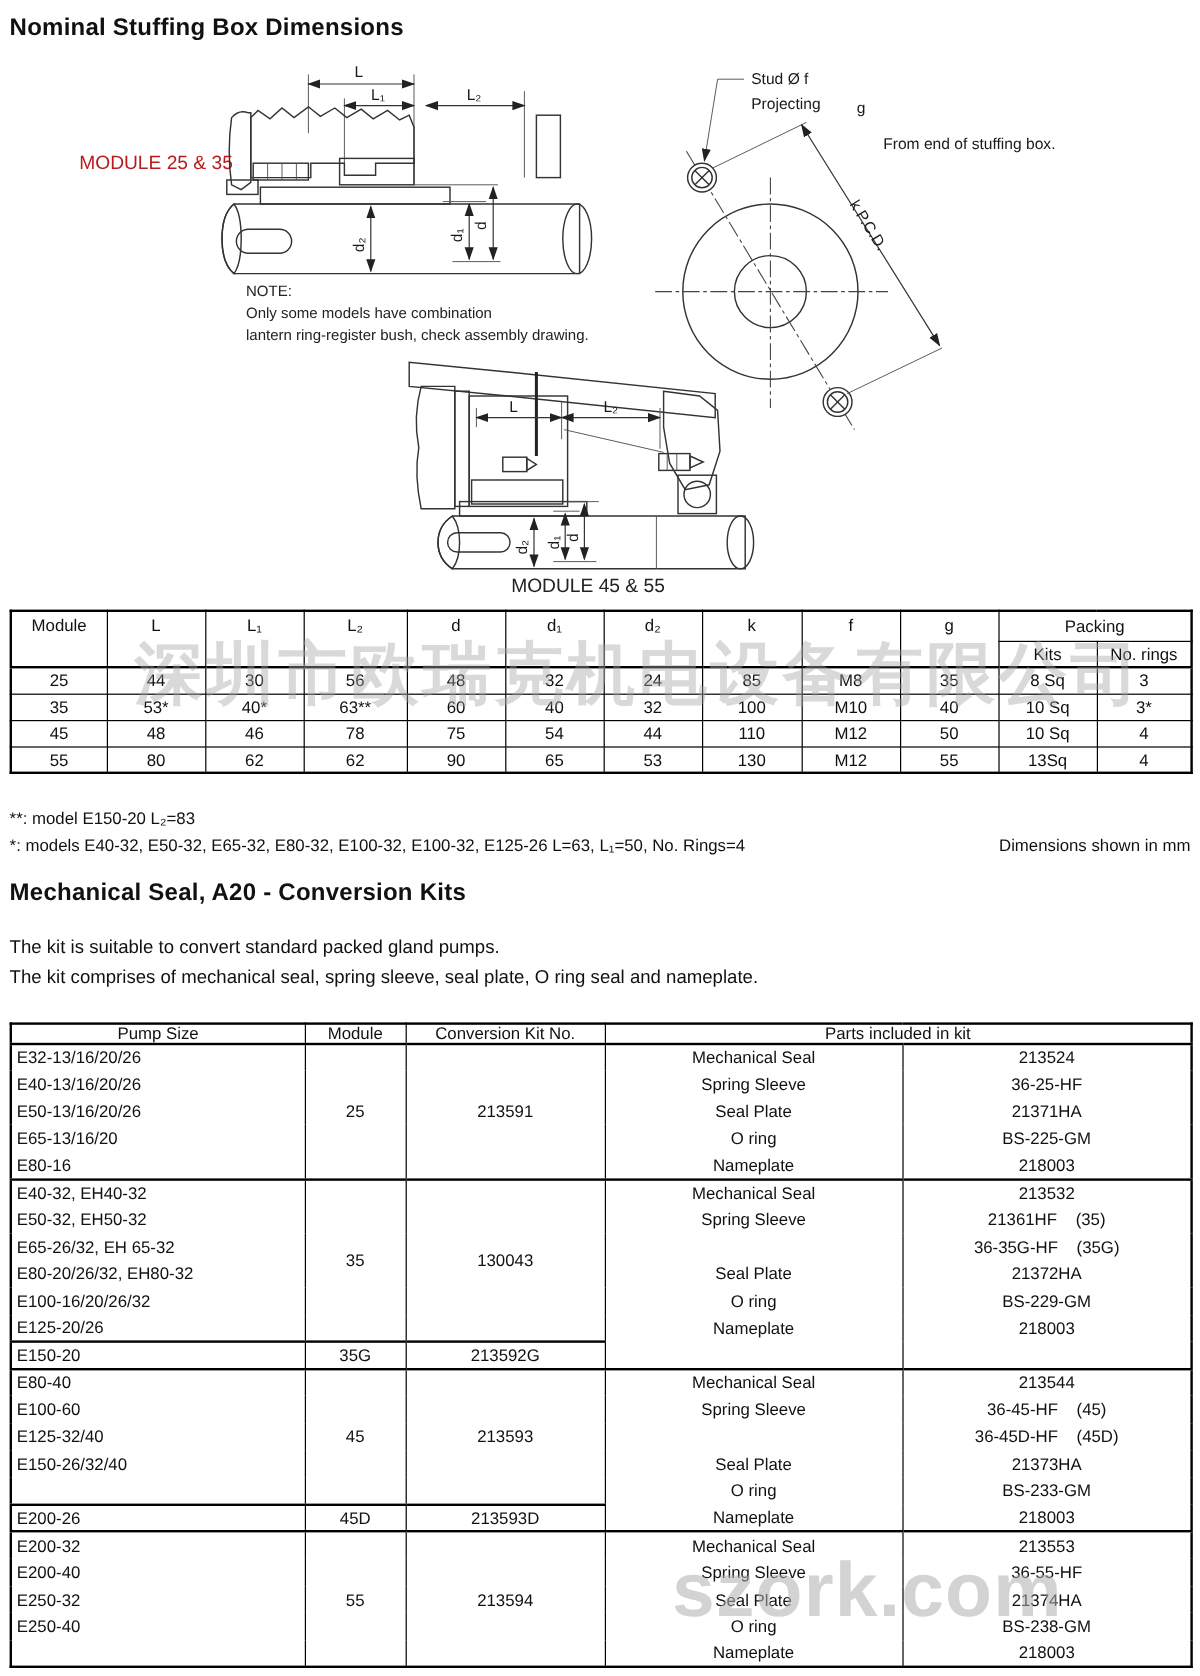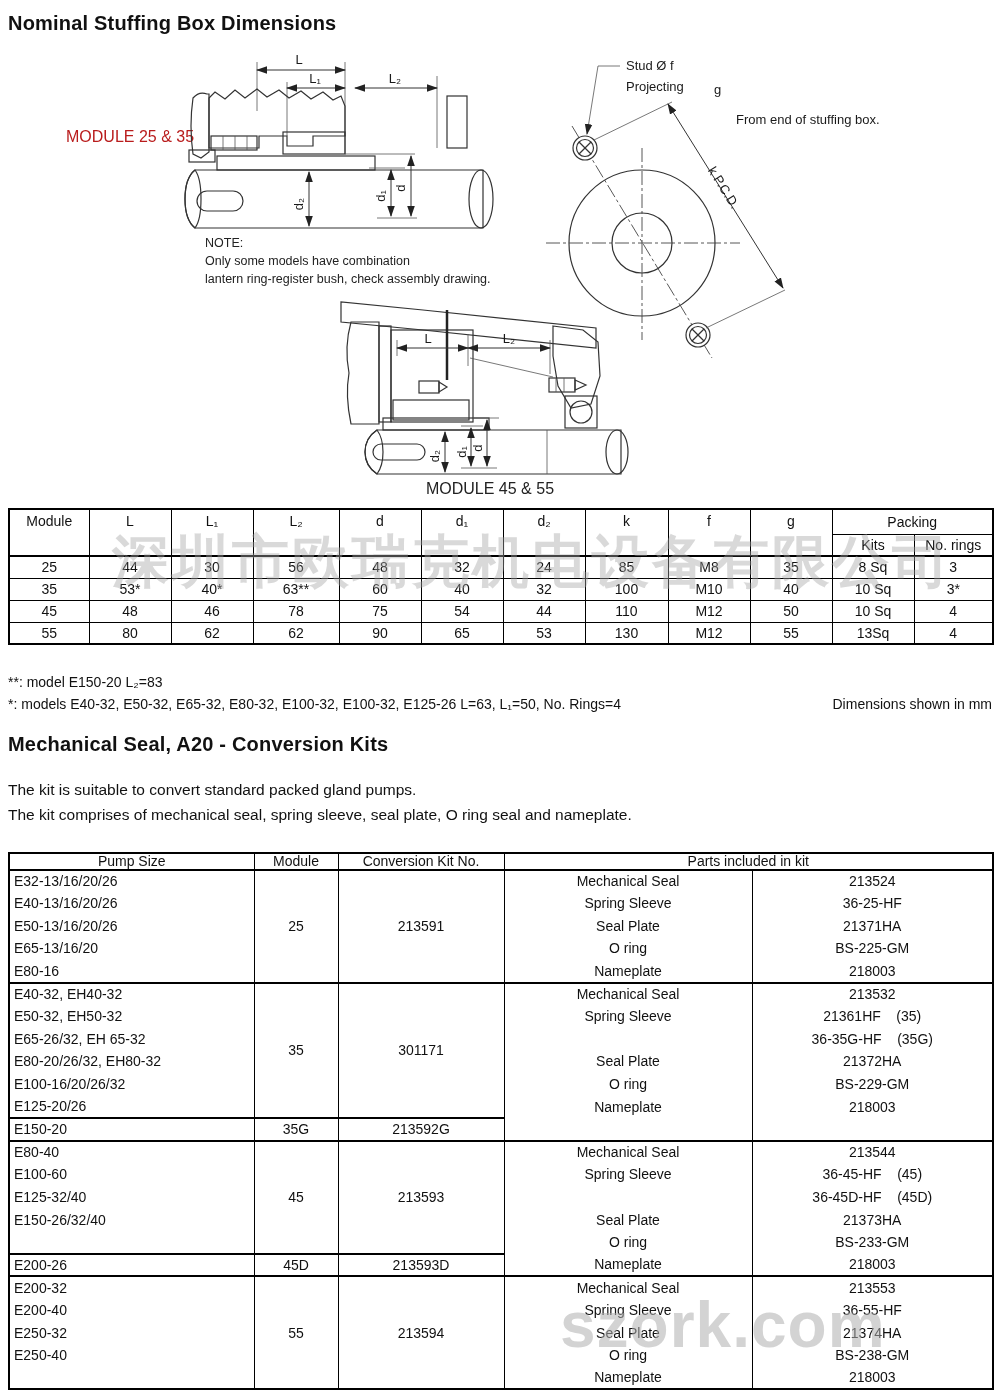--- a/index.html
+++ b/index.html
@@ -364,21 +364,21 @@
         </tr>
       <tr>
           <td class="pump">E80-16</td>
           <td>Nameplate</td>
           <td>218003</td>
         </tr>
 
       <tr class="gstart">
           <td class="pump">E40-32, EH40-32</td>
           <td rowspan="6">35</td>
-          <td rowspan="6">301171</td>
+          <td rowspan="6">130043</td>
           <td>Mechanical Seal</td>
           <td>213532</td>
         </tr>
       <tr>
           <td class="pump">E50-32, EH50-32</td>
           <td>Spring Sleeve</td>
           <td>21361HF&nbsp;&nbsp;&nbsp;&nbsp;(35)</td>
         </tr>
       <tr>
           <td class="pump">E65-26/32, EH 65-32</td>

